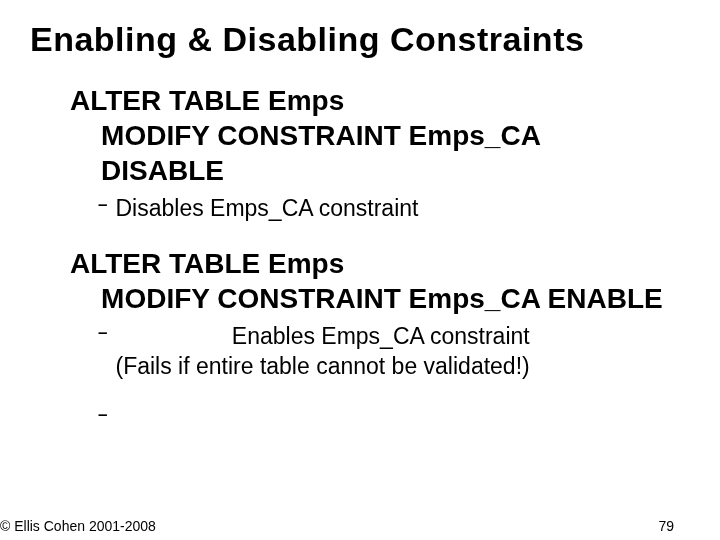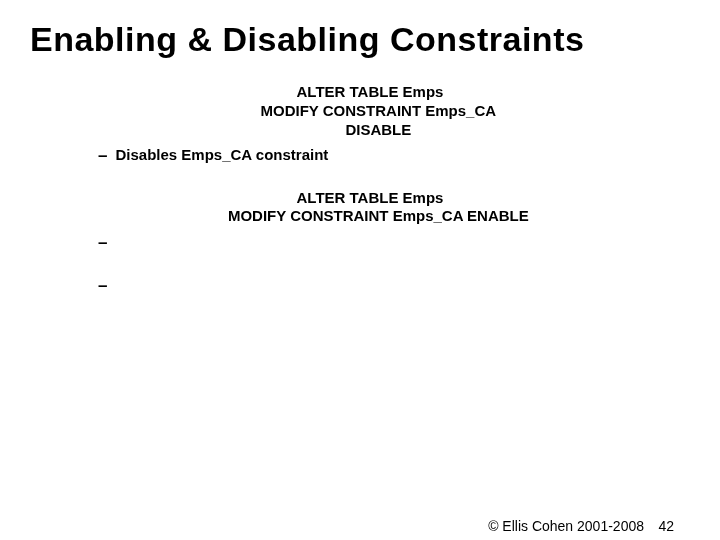--- a/index.html
+++ b/index.html
@@ -24,56 +24,55 @@
     text-align: left;
     margin-bottom: 24px;
     letter-spacing: 0.5px;
   }
   .block {
     margin-left: 40px;
     margin-right: 20px;
     margin-bottom: 22px;
   }
   .code {
-    font-size: 15px;
+    font-size: 28px;
     font-weight: bold;
     line-height: 1.25;
     white-space: pre;
-    text-align: center;
   }
   .note-row {
     display: flex;
     margin-left: 28px;
     margin-top: 6px;
   }
   .dash {
     font-size: 17px;
     font-weight: bold;
     margin-right: 8px;
     line-height: 1.25;
   }
   .note {
-    font-size: 15px;
-    font-weight: bold;
+    font-size: 23px;
+    font-weight: normal;
     line-height: 1.3;
     white-space: pre-wrap;
     text-align: right;
   }
   .footer {
     position: absolute;
     bottom: 22px;
     left: 0;
     width: 720px;
     font-size: 14px;
   }
   .copyright {
     position: absolute;
     left: 0;
     width: 644px;
-    text-align: right;
+    text-align: left;
   }
   .pagenum {
     position: absolute;
     right: 46px;
   }
 </style>
 </head>
 <body>
 
 <div class="slide">
@@ -87,26 +86,28 @@
       <div class="dash">–</div>
       <div class="note">Disables Emps_CA constraint</div>
     </div>
   </div>
 
   <div class="block">
     <div class="code">ALTER TABLE Emps
     MODIFY CONSTRAINT Emps_CA ENABLE</div>
     <div class="note-row">
       <div class="dash">–</div>
+      <div class="note">Enables Emps_CA constraint
+(Fails if entire table cannot be validated!)</div>
     </div>
   </div>
 
   <div class="block">
     <div class="note-row">
       <div class="dash">–</div>
     </div>
   </div>
 
   <div class="footer">
     <span class="copyright">© Ellis Cohen 2001-2008</span>
-    <span class="pagenum">42</span>
+    <span class="pagenum">79</span>
   </div>
 </div>
 
 </body></html>

